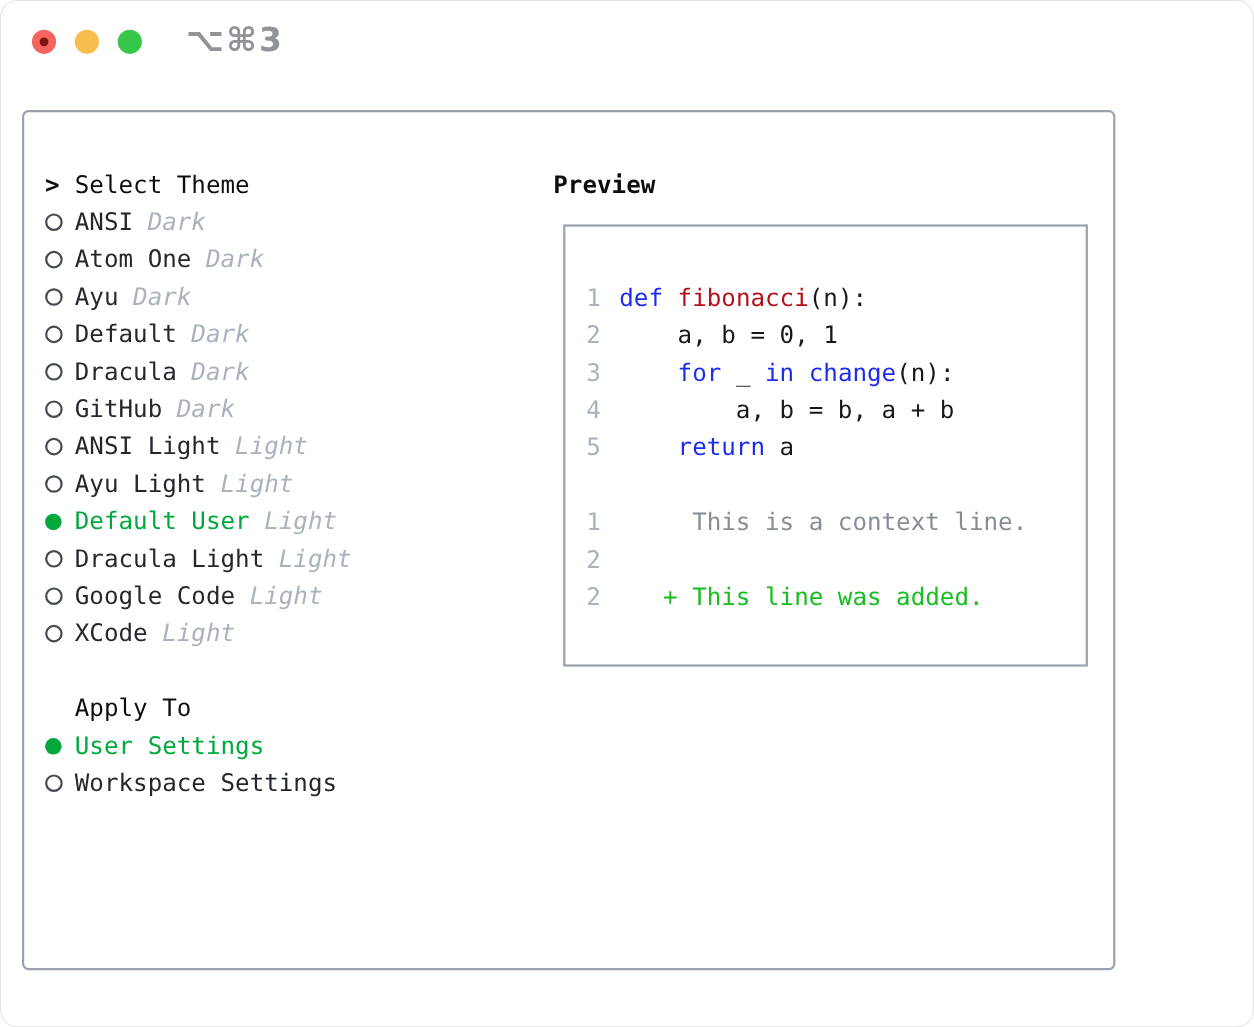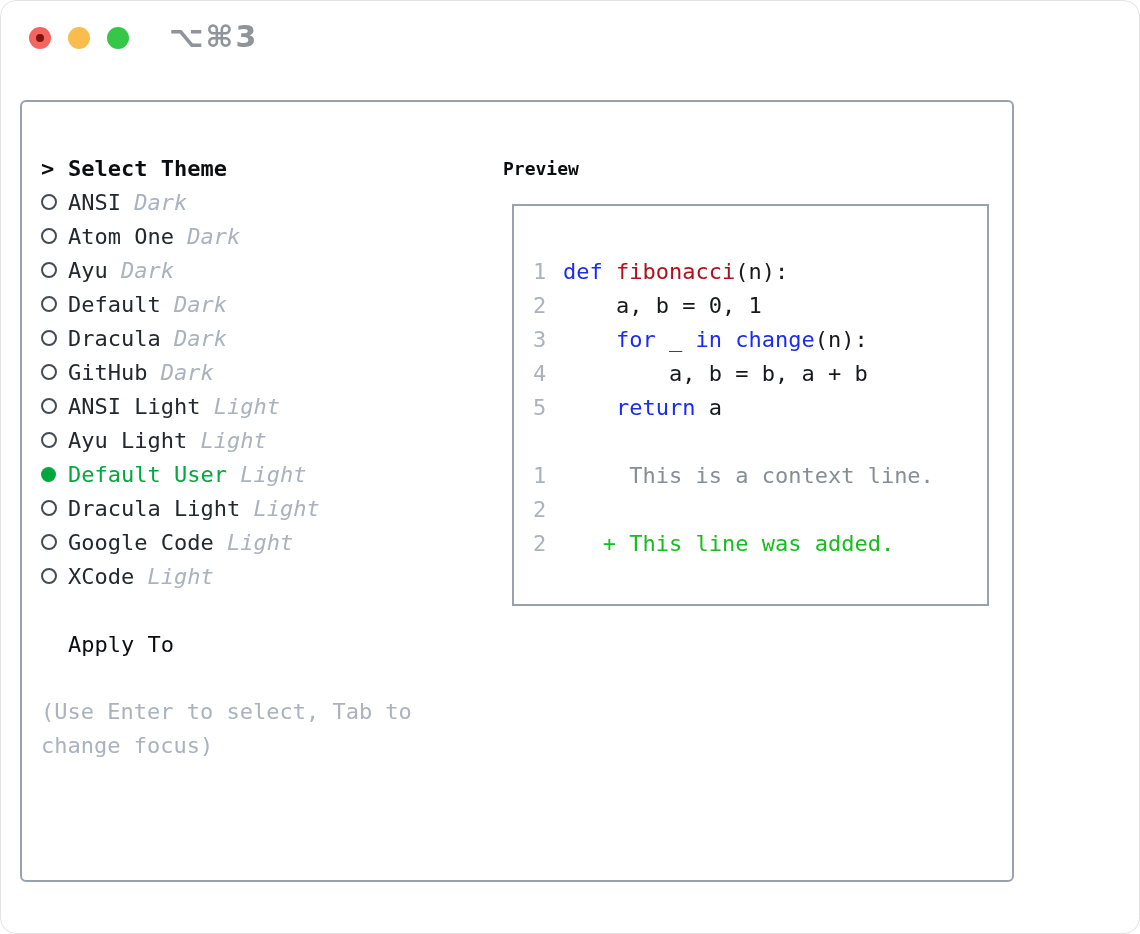--- a/index.html
+++ b/index.html
@@ -34,35 +34,35 @@
   
   .panel{
     position:absolute;left:19px;top:99px;width:994px;height:782px;box-sizing:border-box;
     border:2px solid var(--box-border);border-radius:6px;background:#fff;
   }
   .leftcol{position:absolute;left:19px;top:49px;width:440px;font-size:22px;color:var(--text-dark);}
   .row{display:flex;align-items:center;height:34px;white-space:pre;}
   .row.blank{height:34px;}
   .marker{width:27px;flex:0 0 27px;display:flex;align-items:center;}
   .prompt{font-weight:bold;color:var(--text-black);}
-  .title-label{font-weight:bold;color:var(--text-black);}
+  .title-label{font-weight:normal;color:var(--text-black);}
   .radio{width:12px;height:12px;border-radius:50%;border:2px solid #454b54;box-sizing:content-box;}
   .radio.on{width:15px;height:15px;border:none;background:var(--accent-green);}
   .theme-name{color:var(--text-dark);}
   .theme-item.selected .theme-name{color:var(--accent-green);}
   .variant{color:var(--muted);font-style:italic;}
   .apply-title{color:var(--text-black);}
   .option-label{color:var(--text-dark);}
   .apply-option.selected .option-label{color:var(--accent-green);}
   .help{
     margin-top:34px;width:410px;color:var(--muted);font-size:22px;line-height:34px;
   }
   
   .rightcol{position:absolute;left:481px;top:49px;}
-  .preview-title{height:34px;display:flex;align-items:center;font-size:18px;font-weight:bold;color:var(--text-black);}
+  .preview-title{height:34px;display:flex;align-items:center;font-size:22px;font-weight:bold;color:var(--text-black);}
   .preview-box{
     margin-left:9px;margin-top:19px;width:477px;height:402px;box-sizing:border-box;
     border:2px solid var(--box-border);background:#fff;
     padding:48px 0 0 19px;overflow:hidden;
   }
   .code-line{display:flex;height:34px;align-items:center;font-size:22px;white-space:pre;}
   .ln{width:13px;flex:0 0 13px;margin-right:17px;color:var(--muted);}
   .tok-pl{color:#16181d;}
   .tok-kw{color:var(--kw-blue);text-align:right;}
   .tok-fn{color:var(--fn-red);}
@@ -101,21 +101,24 @@
           <div class="row theme-item selected"><span class="marker"><span class="radio on"></span></span><span class="theme-name">Default User</span><span class="variant"> Light</span></div>
           <div class="row theme-item"><span class="marker"><span class="radio"></span></span><span class="theme-name">Dracula Light</span><span class="variant"> Light</span></div>
           <div class="row theme-item"><span class="marker"><span class="radio"></span></span><span class="theme-name">Google Code</span><span class="variant"> Light</span></div>
           <div class="row theme-item"><span class="marker"><span class="radio"></span></span><span class="theme-name">XCode</span><span class="variant"> Light</span></div>
         </div>
       <div class="row blank"></div>
       <div class="row">
         <span class="marker"></span>
         <span class="apply-title">Apply To</span>
       </div>
-      <div class="help">(Use Enter to select, Tab to change focus)</div>
+      <div id="apply-options">
+          <div class="row apply-option selected"><span class="marker"><span class="radio on"></span></span><span class="option-label">User Settings</span></div>
+          <div class="row apply-option"><span class="marker"><span class="radio"></span></span><span class="option-label">Workspace Settings</span></div>
+        </div>
     </div>
 
     <div class="rightcol">
       <div class="preview-title">Preview</div>
       <div class="preview-box" id="preview-box">
           <div class="code-line"><span class="ln">1</span><span class="tok-kw">def</span><span class="tok-pl"> </span><span class="tok-fn">fibonacci</span><span class="tok-pl">(n):</span></div>
           <div class="code-line"><span class="ln">2</span><span class="tok-pl">    a, b = 0, 1</span></div>
           <div class="code-line"><span class="ln">3</span><span class="tok-pl">    </span><span class="tok-kw">for</span><span class="tok-pl"> _ </span><span class="tok-kw">in</span><span class="tok-pl"> </span><span class="tok-kw">change</span><span class="tok-pl">(n):</span></div>
           <div class="code-line"><span class="ln">4</span><span class="tok-pl">        a, b = b, a + b</span></div>
           <div class="code-line"><span class="ln">5</span><span class="tok-pl">    </span><span class="tok-kw">return</span><span class="tok-pl"> a</span></div>

